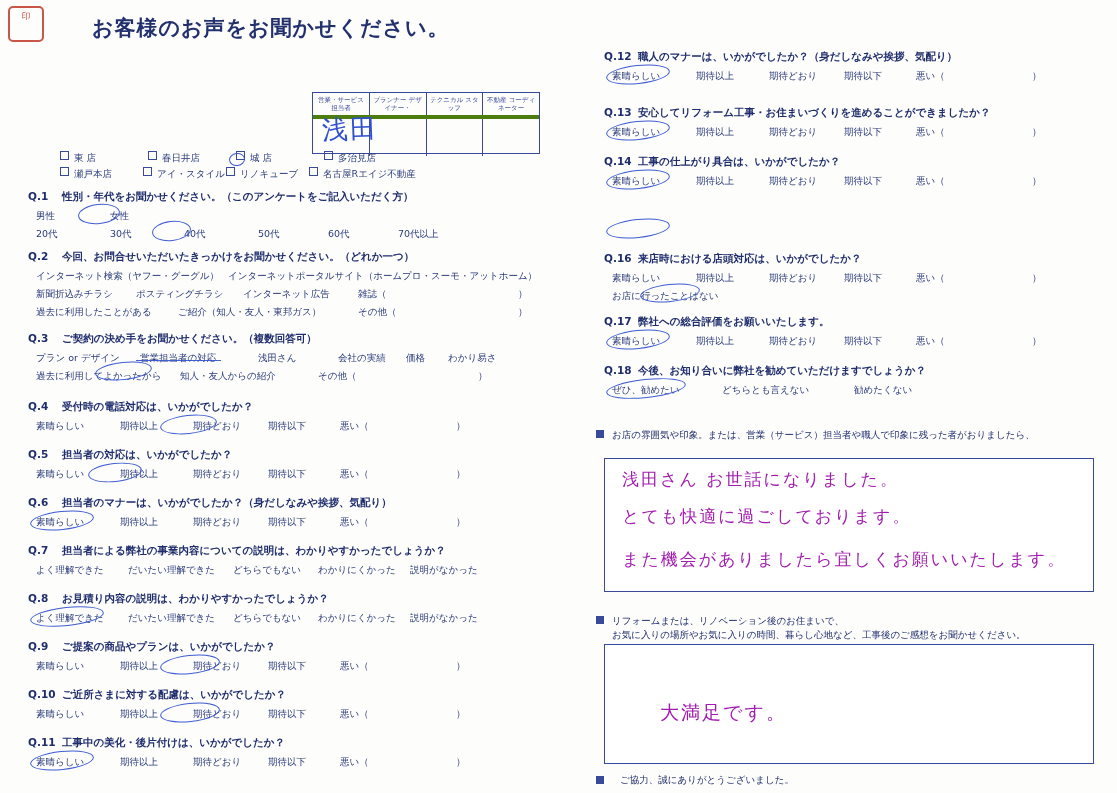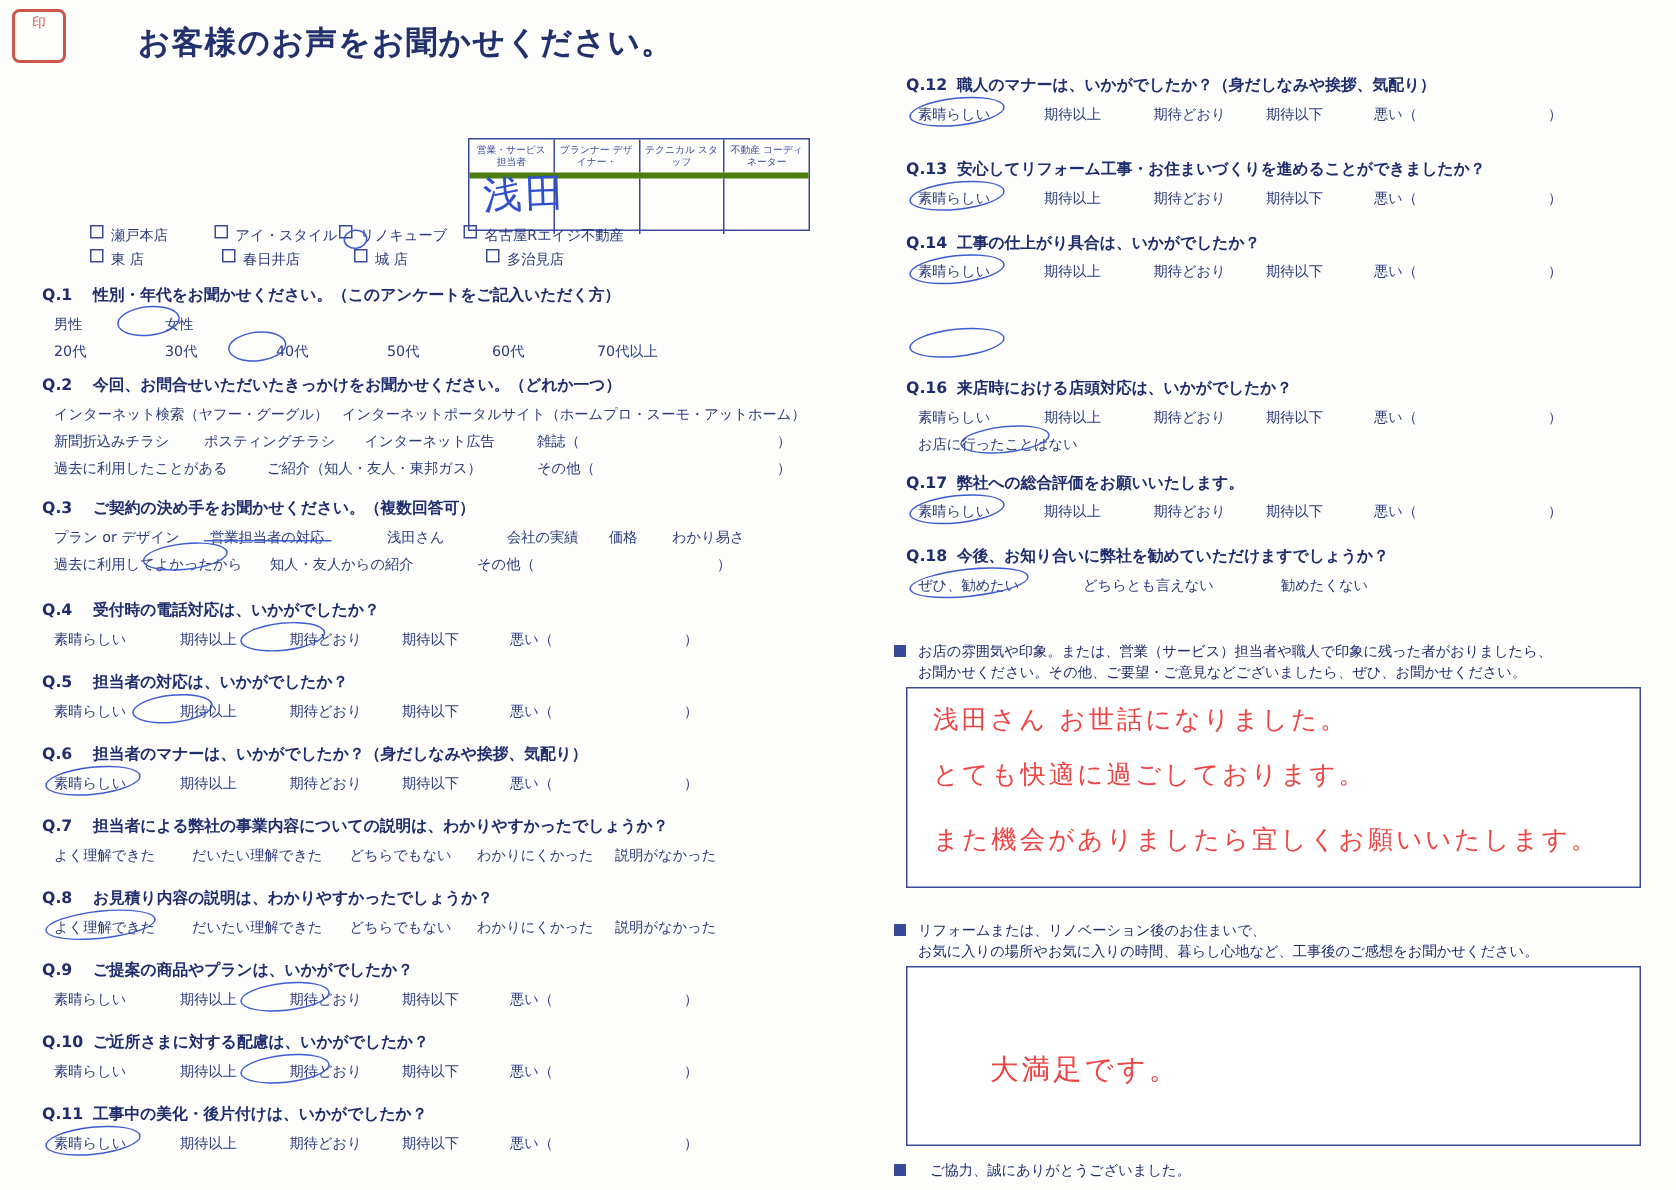--- a/index.html
+++ b/index.html
@@ -65,21 +65,21 @@
     position:absolute;border:1.6px solid #2f4fcf;border-radius:50%;
     opacity:.92;transform:rotate(-6deg);
   }
   .ul-hand{position:absolute;height:0;border-top:1.6px solid #2f4fcf;opacity:.9;}
 
   
   .secmark{position:absolute;width:8px;height:8px;background:#3a4a9a;}
   .sechead{position:absolute;font-size:9.5px;line-height:14px;color:#1f2d6d;}
   .cbox{position:absolute;border:1px solid #3a4a9a;background:#fff;}
   .hand{
-    position:absolute;color:#ef4444;font-family:"DejaVu Serif", serif;
+    position:absolute;color:#a21caf;font-family:"DejaVu Serif", serif;
     font-size:17px;letter-spacing:2px;text-align:center;
   }
   .thanks{position:absolute;left:620px;top:774px;font-size:9.5px;color:#1f2d6d;}
 </style>
 </head>
 <body>
 
 <div class="page">
 
   <div class="stamp">印</div>
@@ -96,30 +96,30 @@
       <div class="cell"></div>
       <div class="cell"></div>
       <div class="cell"></div>
       <div class="cell"></div>
     </div>
   </div>
   <div class="hand-name">浅田</div>
 
   <div class="shops">
     <div class="r">
+      <div class="it"><span class="box"></span><span>東 店</span></div>
+      <div class="it"><span class="box"></span><span>春日井店</span></div>
+      <div class="it"><span class="box"></span><span>城 店</span></div>
+      <div class="it"><span class="box"></span><span>多治見店</span></div>
+    </div>
+    <div class="r">
       <div class="it"><span class="box"></span><span>瀬戸本店</span></div>
       <div class="it"><span class="box"></span><span>アイ・スタイル</span></div>
       <div class="it"><span class="box"></span><span>リノキューブ</span></div>
       <div class="it" style="width:160px"><span class="box"></span><span>名古屋Rエイジ不動産</span></div>
-    </div>
-    <div class="r">
-      <div class="it"><span class="box"></span><span>東 店</span></div>
-      <div class="it"><span class="box"></span><span>春日井店</span></div>
-      <div class="it"><span class="box"></span><span>城 店</span></div>
-      <div class="it"><span class="box"></span><span>多治見店</span></div>
     </div>
   </div>
 
   <div class="circ" style="left:229px;top:153px;width:14px;height:11px;"></div>
 
   <div class="q" style="top:190px">
     <div class="qh"><span class="num">Q.1</span><span>性別・年代をお聞かせください。（このアンケートをご記入いただく方）</span></div>
     <div class="opts">
       <span style="left:8px">男性</span>
       <span style="left:82px">女性</span>
@@ -356,21 +356,20 @@
       <span style="left:8px">ぜひ、勧めたい</span>
       <span style="left:118px">どちらとも言えない</span>
       <span style="left:250px">勧めたくない</span>
     </div>
   </div>
   <div class="circ" style="left:606px;top:379px;width:78px;height:17px;"></div>
 
   <div class="secmark" style="left:596px;top:430px;"></div>
   <div class="sechead" style="left:612px;top:428px;width:480px;">
     <div>お店の雰囲気や印象。または、営業（サービス）担当者や職人で印象に残った者がおりましたら、</div>
-    <div>お聞かせください。その他、ご要望・ご意見などございましたら、ぜひ、お聞かせください。</div>
   </div>
   <div class="cbox" style="left:604px;top:458px;width:488px;height:132px;"></div>
   <div class="hand" style="left:622px;top:468px;">浅田さん お世話になりました。</div>
   <div class="hand" style="left:622px;top:548px;">また機会がありましたら宜しくお願いいたします。</div>
   <div class="hand" style="left:622px;top:505px;">とても快適に過ごしております。</div>
 
   <div class="secmark" style="left:596px;top:616px;"></div>
   <div class="sechead" style="left:612px;top:614px;width:480px;">
     <div>リフォームまたは、リノベーション後のお住まいで、</div>
     <div>お気に入りの場所やお気に入りの時間、暮らし心地など、工事後のご感想をお聞かせください。</div>

